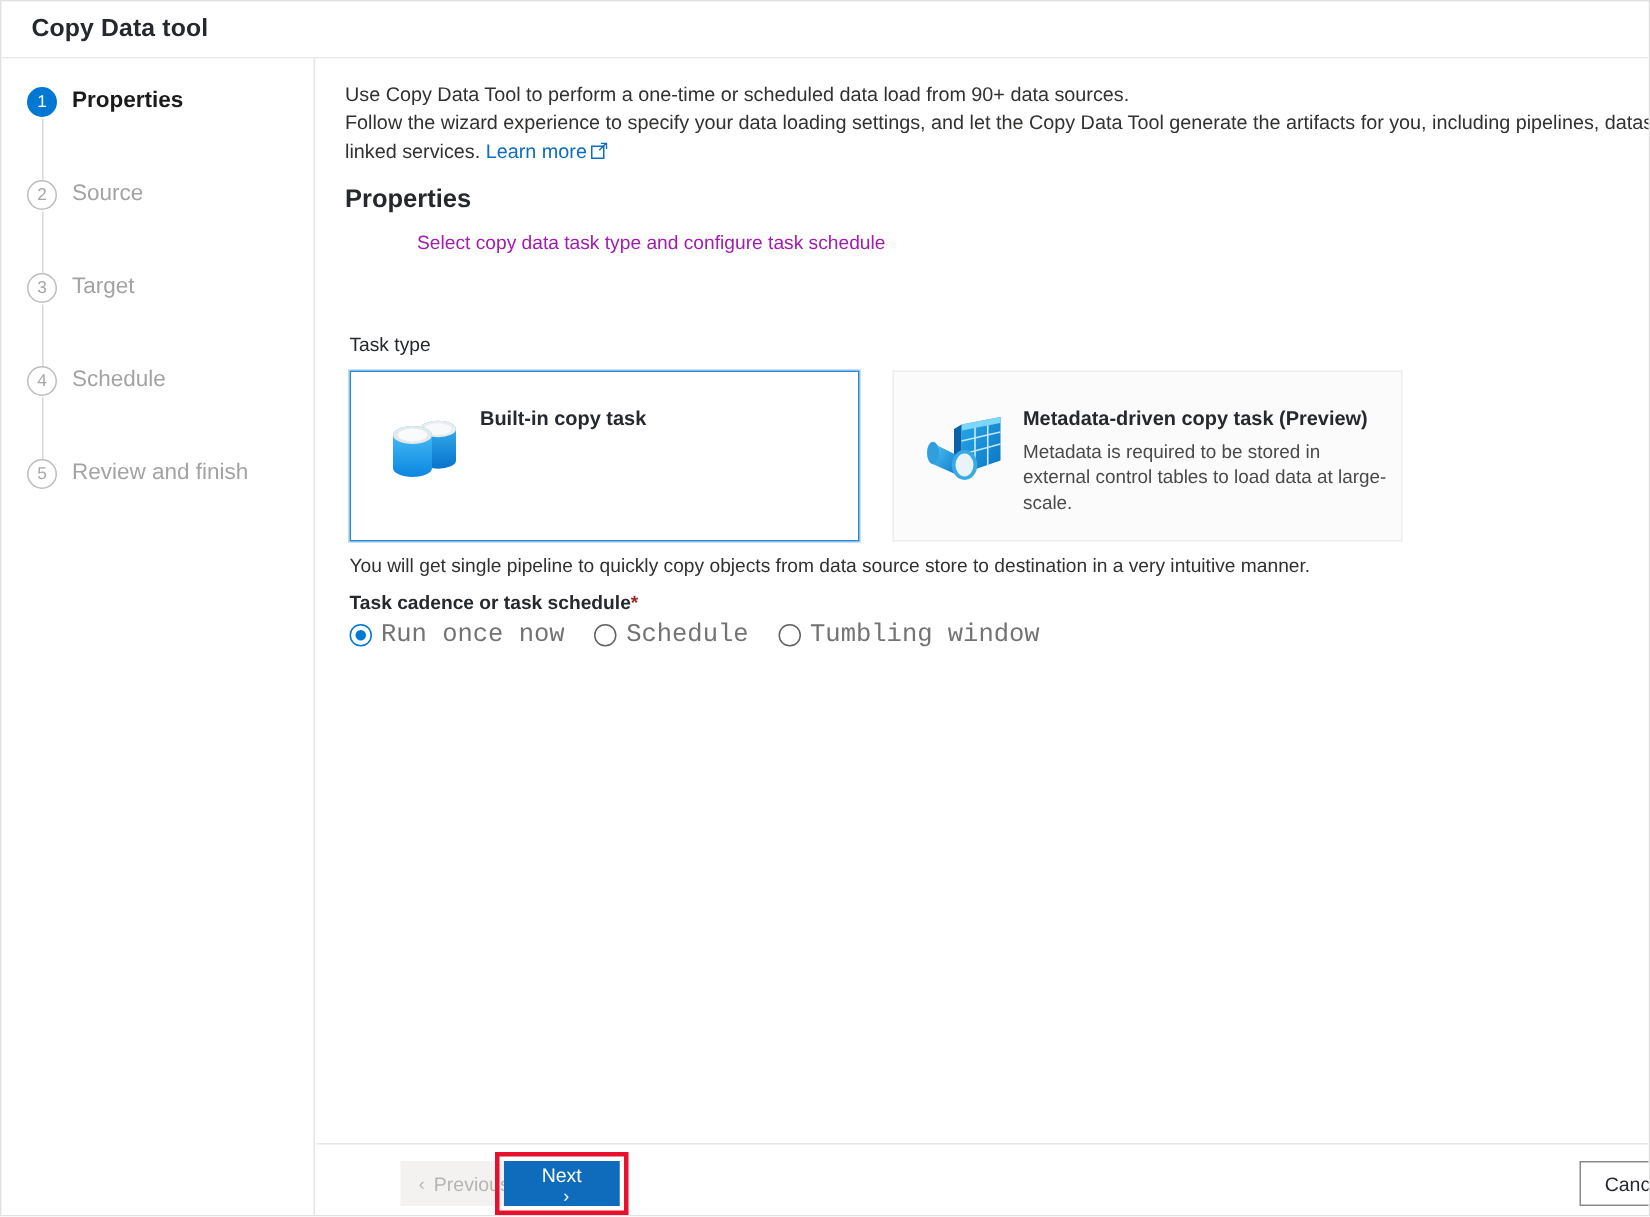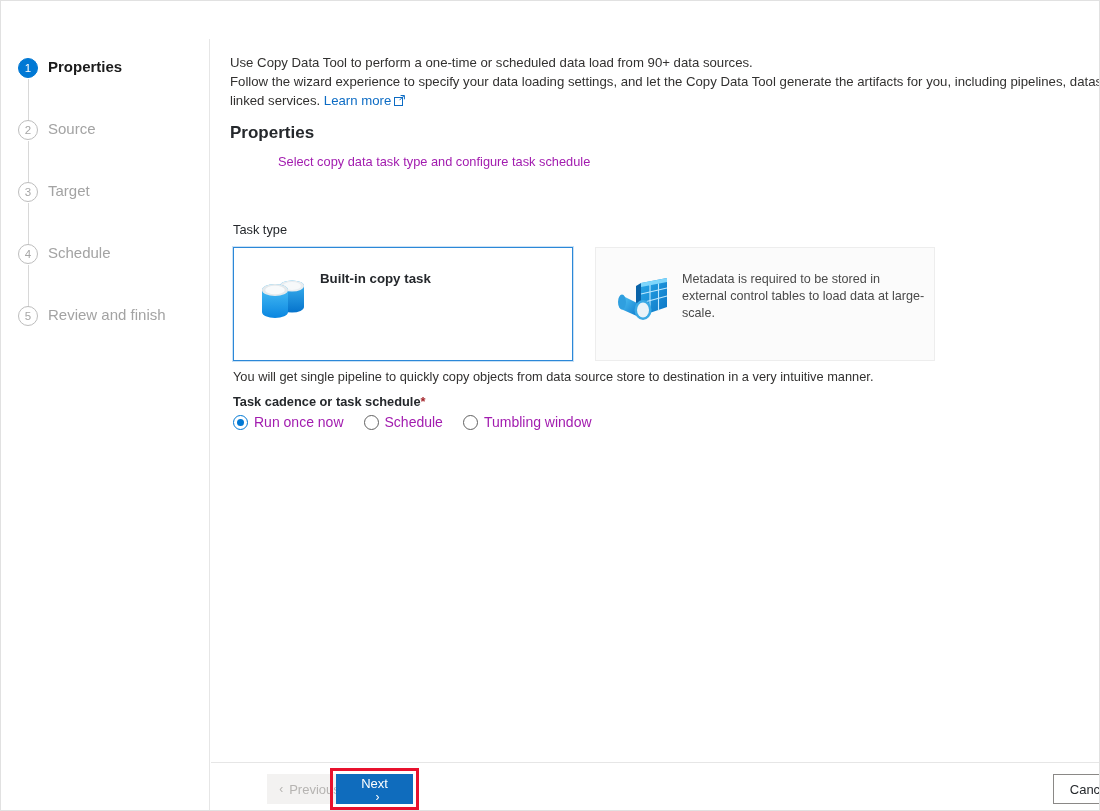--- a/index.html
+++ b/index.html
@@ -234,21 +234,21 @@
   }
   .radio.checked .dot { border: 1px solid #0078d4; }
   .radio.checked .dot::after {
     content: "";
     position: absolute;
     left: 3px; top: 3px;
     width: 7px; height: 7px;
     border-radius: 50%;
     background: #0078d4;
   }
-  .radio .rlabel { font-size: 14px; color: #a21caf; }
+  .radio .rlabel { font-size: 17px; color: #737373; font-family: Liberation Mono, monospace; }
 
   
   .footer {
     position: absolute;
     left: 210px; top: 761px;
     width: 890px; height: 50px;
     background: #ffffff;
     border-top: 1px solid #e6e6e6;
   }
   .btn {
@@ -292,20 +292,23 @@
   }
   .chev { font-size: 12px; line-height: 1; }
   .chev-left { margin-right: 6px; }
   .chev-right { margin-left: 6px; }
 </style>
 </head>
 <body>
 
 <div id="app">
 
+  <div class="titlebar">
+    <div class="title">Copy Data tool</div>
+  </div>
 
   <div class="sidebar">
     <div class="steps">
 
       <div class="step active">
         <div class="connector"></div>
         <div class="marker">1</div>
         <div class="label">Properties</div>
       </div>
 
@@ -407,20 +410,21 @@
             <path d="M41.5 8.5 L41.5 35.5" stroke="#bfe9ff" stroke-width="1.1" fill="none"></path>
 
             <path d="M4 20 L22 29 L22 42 L4 34 Z" fill="url(#magG)"></path>
             <ellipse cx="5" cy="27" rx="4" ry="7.5" fill="#2f9fdf"></ellipse>
 
             <ellipse cx="26" cy="35" rx="8.5" ry="10" fill="#3aa9e4"></ellipse>
             <ellipse cx="26" cy="35" rx="6" ry="7.6" fill="#e9f3f8"></ellipse>
           </svg>
         </div>
         <div class="card-body">
+          <div class="card-title">Metadata-driven copy task (Preview)</div>
           <div class="card-desc">Metadata is required to be stored in external control tables to load data at large-scale.</div>
         </div>
       </div>
 
     </div>
 
     <div class="note">You will get single pipeline to quickly copy objects from data source store to destination in a very intuitive manner.</div>
 
     <div class="cadence-label">
       <span>Task cadence or task schedule</span><span class="req">*</span>

